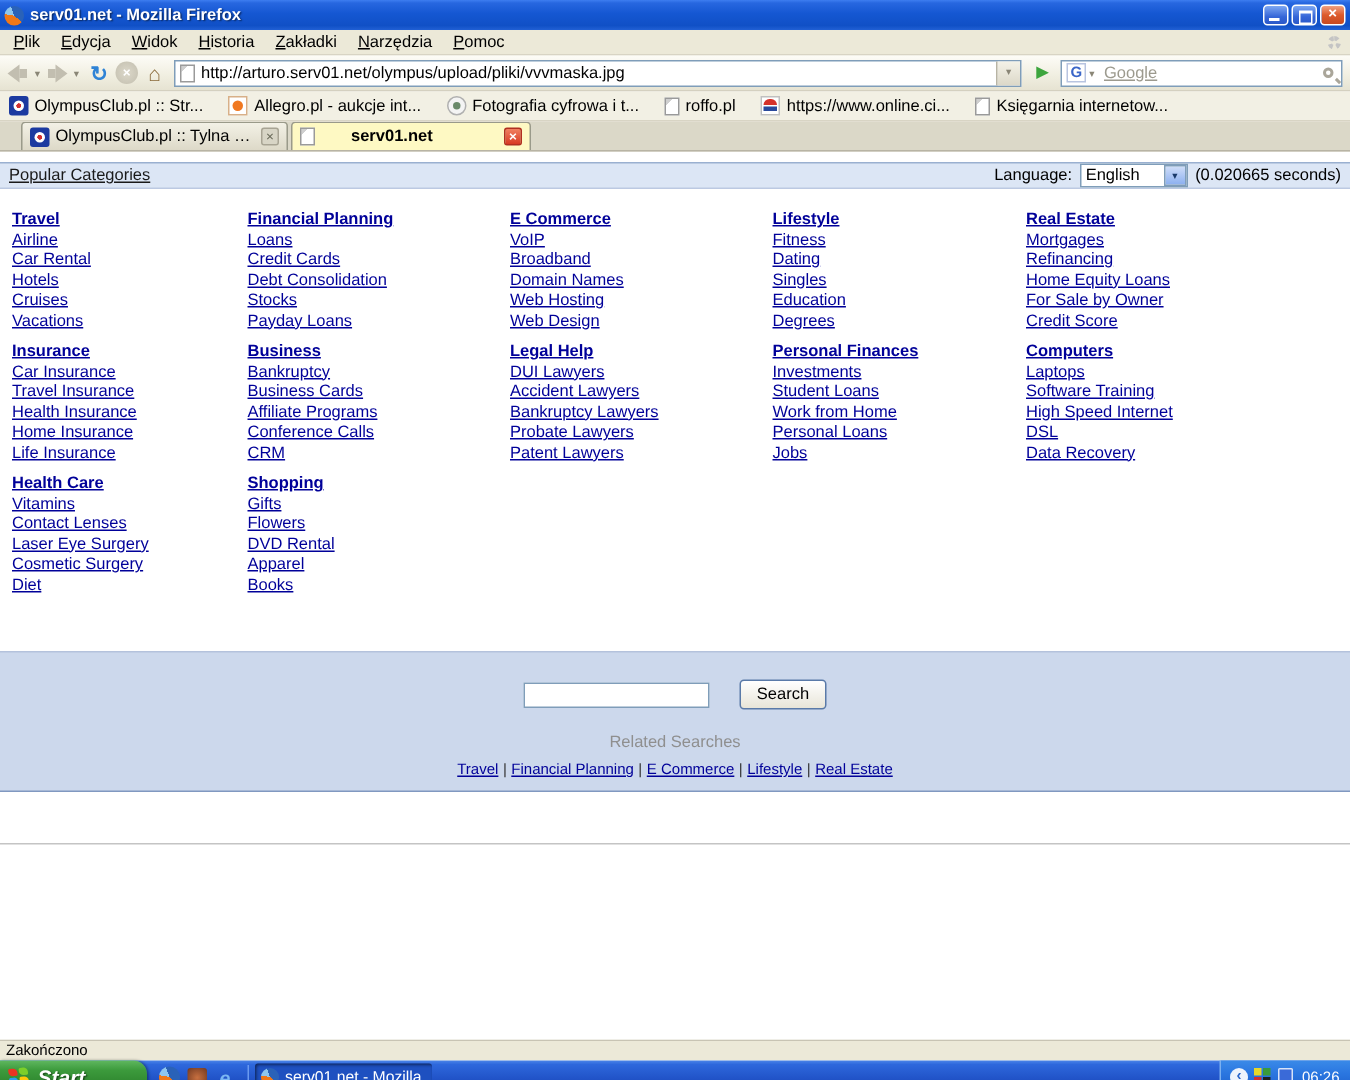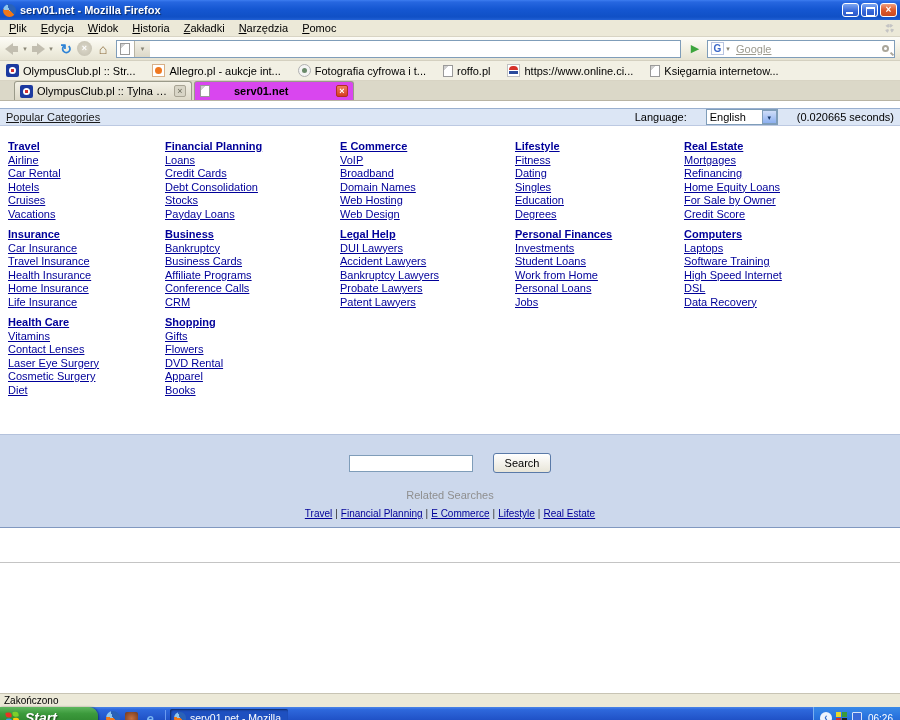--- a/index.html
+++ b/index.html
@@ -79,36 +79,36 @@
   .ic-citi::after { content:""; position:absolute; left:1px; bottom:2px; width:9px; height:3px; background:#2a4a9c; }
   .ic-page { width:10px; height:12px; background:#fff; border:1px solid #9a9a9a;
     background-image:linear-gradient(135deg,#cfcfcf 0 3px,#fff 3px); }
 
   
   .tabbar { height:20px; background:#dbd8c8; display:flex; align-items:flex-end; padding:1px 0 0 14px;
     border-bottom:1px solid #b8b4a4; }
   .tab { height:19px; display:flex; align-items:center; gap:4px; padding:0 5px; margin-right:2px;
     border:1px solid #9a9a8a; border-bottom:none; border-radius:3px 3px 0 0;
     background:linear-gradient(180deg,#f3f1e6,#ddd9c8); }
-  .tab.active { background:#d946ef; font-weight:bold;gap:24px; }
+  .tab.active { background:#fef9c3; font-weight:bold;gap:24px; }
   .tab-label { white-space:nowrap; overflow:hidden; text-overflow:ellipsis; font-size:11px; }
   .tab-close { width:12px; height:12px; flex:none; text-align:center; line-height:11px; font-size:9px;
     border:1px solid #a8a494; background:#d8d5c6; color:#6a6a5a; border-radius:2px; }
   .tab-close.red { background:linear-gradient(#f08060,#d83a22); border-color:#b03020; color:#fff; font-weight:bold; }
   .tab:nth-child(1) { width:178px; }
   .tab:nth-child(1) .tab-label { flex:1; }
   .tab:nth-child(2) { width:160px; }
   .tab:nth-child(2) .tab-label { flex:1; }
 
   
   .content { height:585px; background:#fff; position:relative; }
   .band { margin-top:7px; height:18px; background:#dce6f5; border-top:1px solid #9ab0d0;
     border-bottom:1px solid #bcc9e2; display:flex; align-items:center; padding:0 6px; }
   .band-title { font-size:11px; color:#1a1a1a;text-decoration:underline; }
-  .band-right { margin-left:auto; display:flex; align-items:center; gap:19px; }
+  .band-right { margin-left:auto; display:flex; align-items:center; gap:5px; }
   .combo { width:72px; height:16px; background:#fff; border:1px solid #7f9db9; display:flex; align-items:center; }
   .combo-text { flex:1; padding-left:3px; font-size:11px; }
   .combo-btn { width:15px; height:14px; background:linear-gradient(180deg,#cfddf8,#8cb0f0);
     border:1px solid #7f9db9; text-align:center; line-height:13px; font-size:7px; color:#1a3a6a; }
   .timing { font-size:11px; }
   .timing b { font-weight:normal; }
 
   .cats { margin-top:14px; padding-left:8px; display:grid; grid-template-columns:157px 175px 175px 169px auto; }
   .cat-section { margin-bottom:7px; }
   .cat-head, .cat-link { display:block; width:fit-content; color:#000099; text-decoration:underline;
@@ -199,20 +199,21 @@
   <span class="carr fwd">
       <span class="tri"></span>
       <span class="tail"></span>
     </span>
   <span class="caret-glyph">▾</span>
   <span class="glyph-btn reload-g">↻</span>
   <span class="stop-g">×</span>
   <span class="glyph-btn home-g">⌂</span>
   <span class="addr">
     <span class="page-ic"></span>
+    <span class="addr-url">http://arturo.serv01.net/olympus/upload/pliki/vvvmaska.jpg</span>
     <span class="addr-drop caret-glyph">▾</span>
   </span>
   <span class="go-btn">▶</span>
   <span class="searchbox">
     <span class="g-logo">G</span>
     <span class="caret-glyph">▾</span>
     <span class="search-ph">Google</span>
     <span class="mag"></span>
   </span>
 </div>

